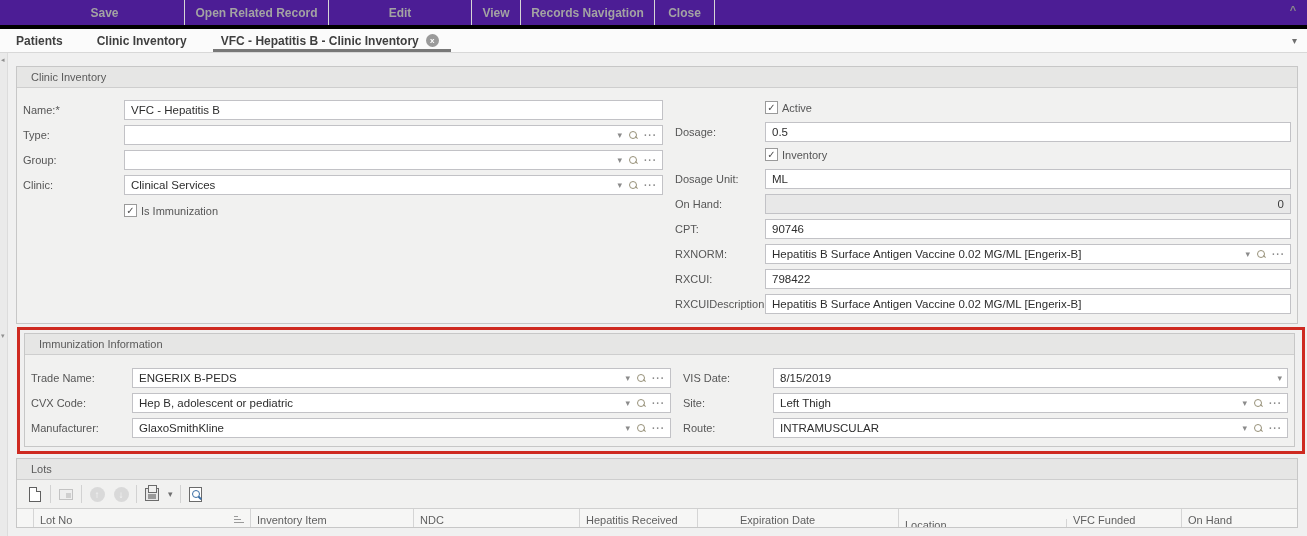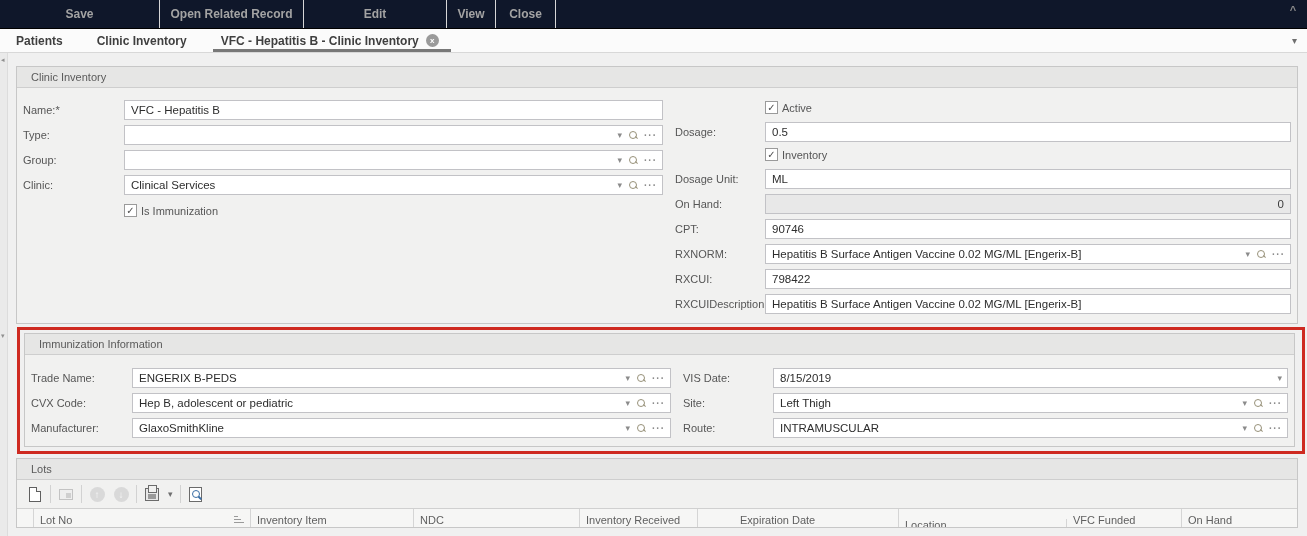--- a/index.html
+++ b/index.html
@@ -1,21 +1,21 @@
 <!DOCTYPE html>
 <html><head>
 <meta charset="utf-8">
 <style>
   * { margin:0; padding:0; box-sizing:border-box; }
   html,body { width:1307px; height:536px; overflow:hidden;
     font-family:"Liberation Sans", sans-serif; background:#f0f0f0; }
 
   
   .toolbar { position:absolute; top:0; left:0; width:1307px; height:29px;
-    background:#0f172a; border-bottom:1px solid #000000; display:flex; align-items:stretch; }
+    background:#4c1d95; border-bottom:4px solid #000000; display:flex; align-items:stretch;padding-left:25px; }
   .tb-item { display:flex; align-items:center; justify-content:center;
     font-size:12px; font-weight:bold; color:#a3a3a3; border-right:1px solid #d6d6d6; cursor:default; }
   .tb-save{width:160px;} .tb-edit{width:143px;} .tb-open{width:144px;}
   .tb-view{width:49px;} .tb-recnav{width:134px;} .tb-close{width:60px;}
   .tb-spacer{flex:1; border-right:none;}
   .tb-collapse { width:28px; display:flex; align-items:flex-start; justify-content:center;
     color:#8a8a8a; font-size:11px; font-weight:bold; padding-top:4px; cursor:pointer; }
 
   
   .tabbar { position:absolute; top:29px; left:0; width:1307px; height:24px;
@@ -112,20 +112,21 @@
     clip-path:polygon(0 0, 40% 0, 40% 33%, 70% 33%, 70% 66%, 100% 66%, 100% 100%, 0 100%); }
 </style>
 </head>
 <body>
 
 <div class="toolbar">
   <div class="tb-item tb-save">Save</div>
   <div class="tb-item tb-open">Open Related Record</div>
   <div class="tb-item tb-edit">Edit</div>
   <div class="tb-item tb-view">View</div>
+  <div class="tb-item tb-recnav">Records Navigation</div>
   <div class="tb-item tb-close">Close</div>
   <div class="tb-item tb-spacer"></div>
   <div class="tb-collapse">^</div>
 </div>
 
 <div class="tabbar">
   <div class="tab">
     <span>Patients</span>
   </div>
   <div class="tab">
@@ -358,21 +359,21 @@
         </div>
     </div>
     <div class="grid-head">
       <div class="gh-cell gh-ind"></div>
       <div class="gh-cell" style="flex:0 0 217px;">
         <span>Lot No</span>
         <span class="sort-asc"></span>
       </div>
       <div class="gh-cell" style="flex:0 0 163px;">Inventory Item</div>
       <div class="gh-cell" style="flex:0 0 166px;">NDC</div>
-      <div class="gh-cell" style="flex:0 0 118px;">Inventory Received</div>
+      <div class="gh-cell" style="flex:0 0 118px;">Hepatitis Received</div>
       <div class="gh-cell" style="flex:0 0 165px;margin-left:36px;">Expiration Date</div>
       <div class="gh-cell" style="flex:0 0 168px;margin-top:10px;">Location</div>
       <div class="gh-cell" style="flex:0 0 115px;">VFC Funded</div>
       <div class="gh-cell" style="flex:0 0 133px;">On Hand</div>
       <div class="gh-cell" style="flex:1 1 auto; border-right:none;">Ac...</div>
     </div>
   </div>
 
 </div>
 

